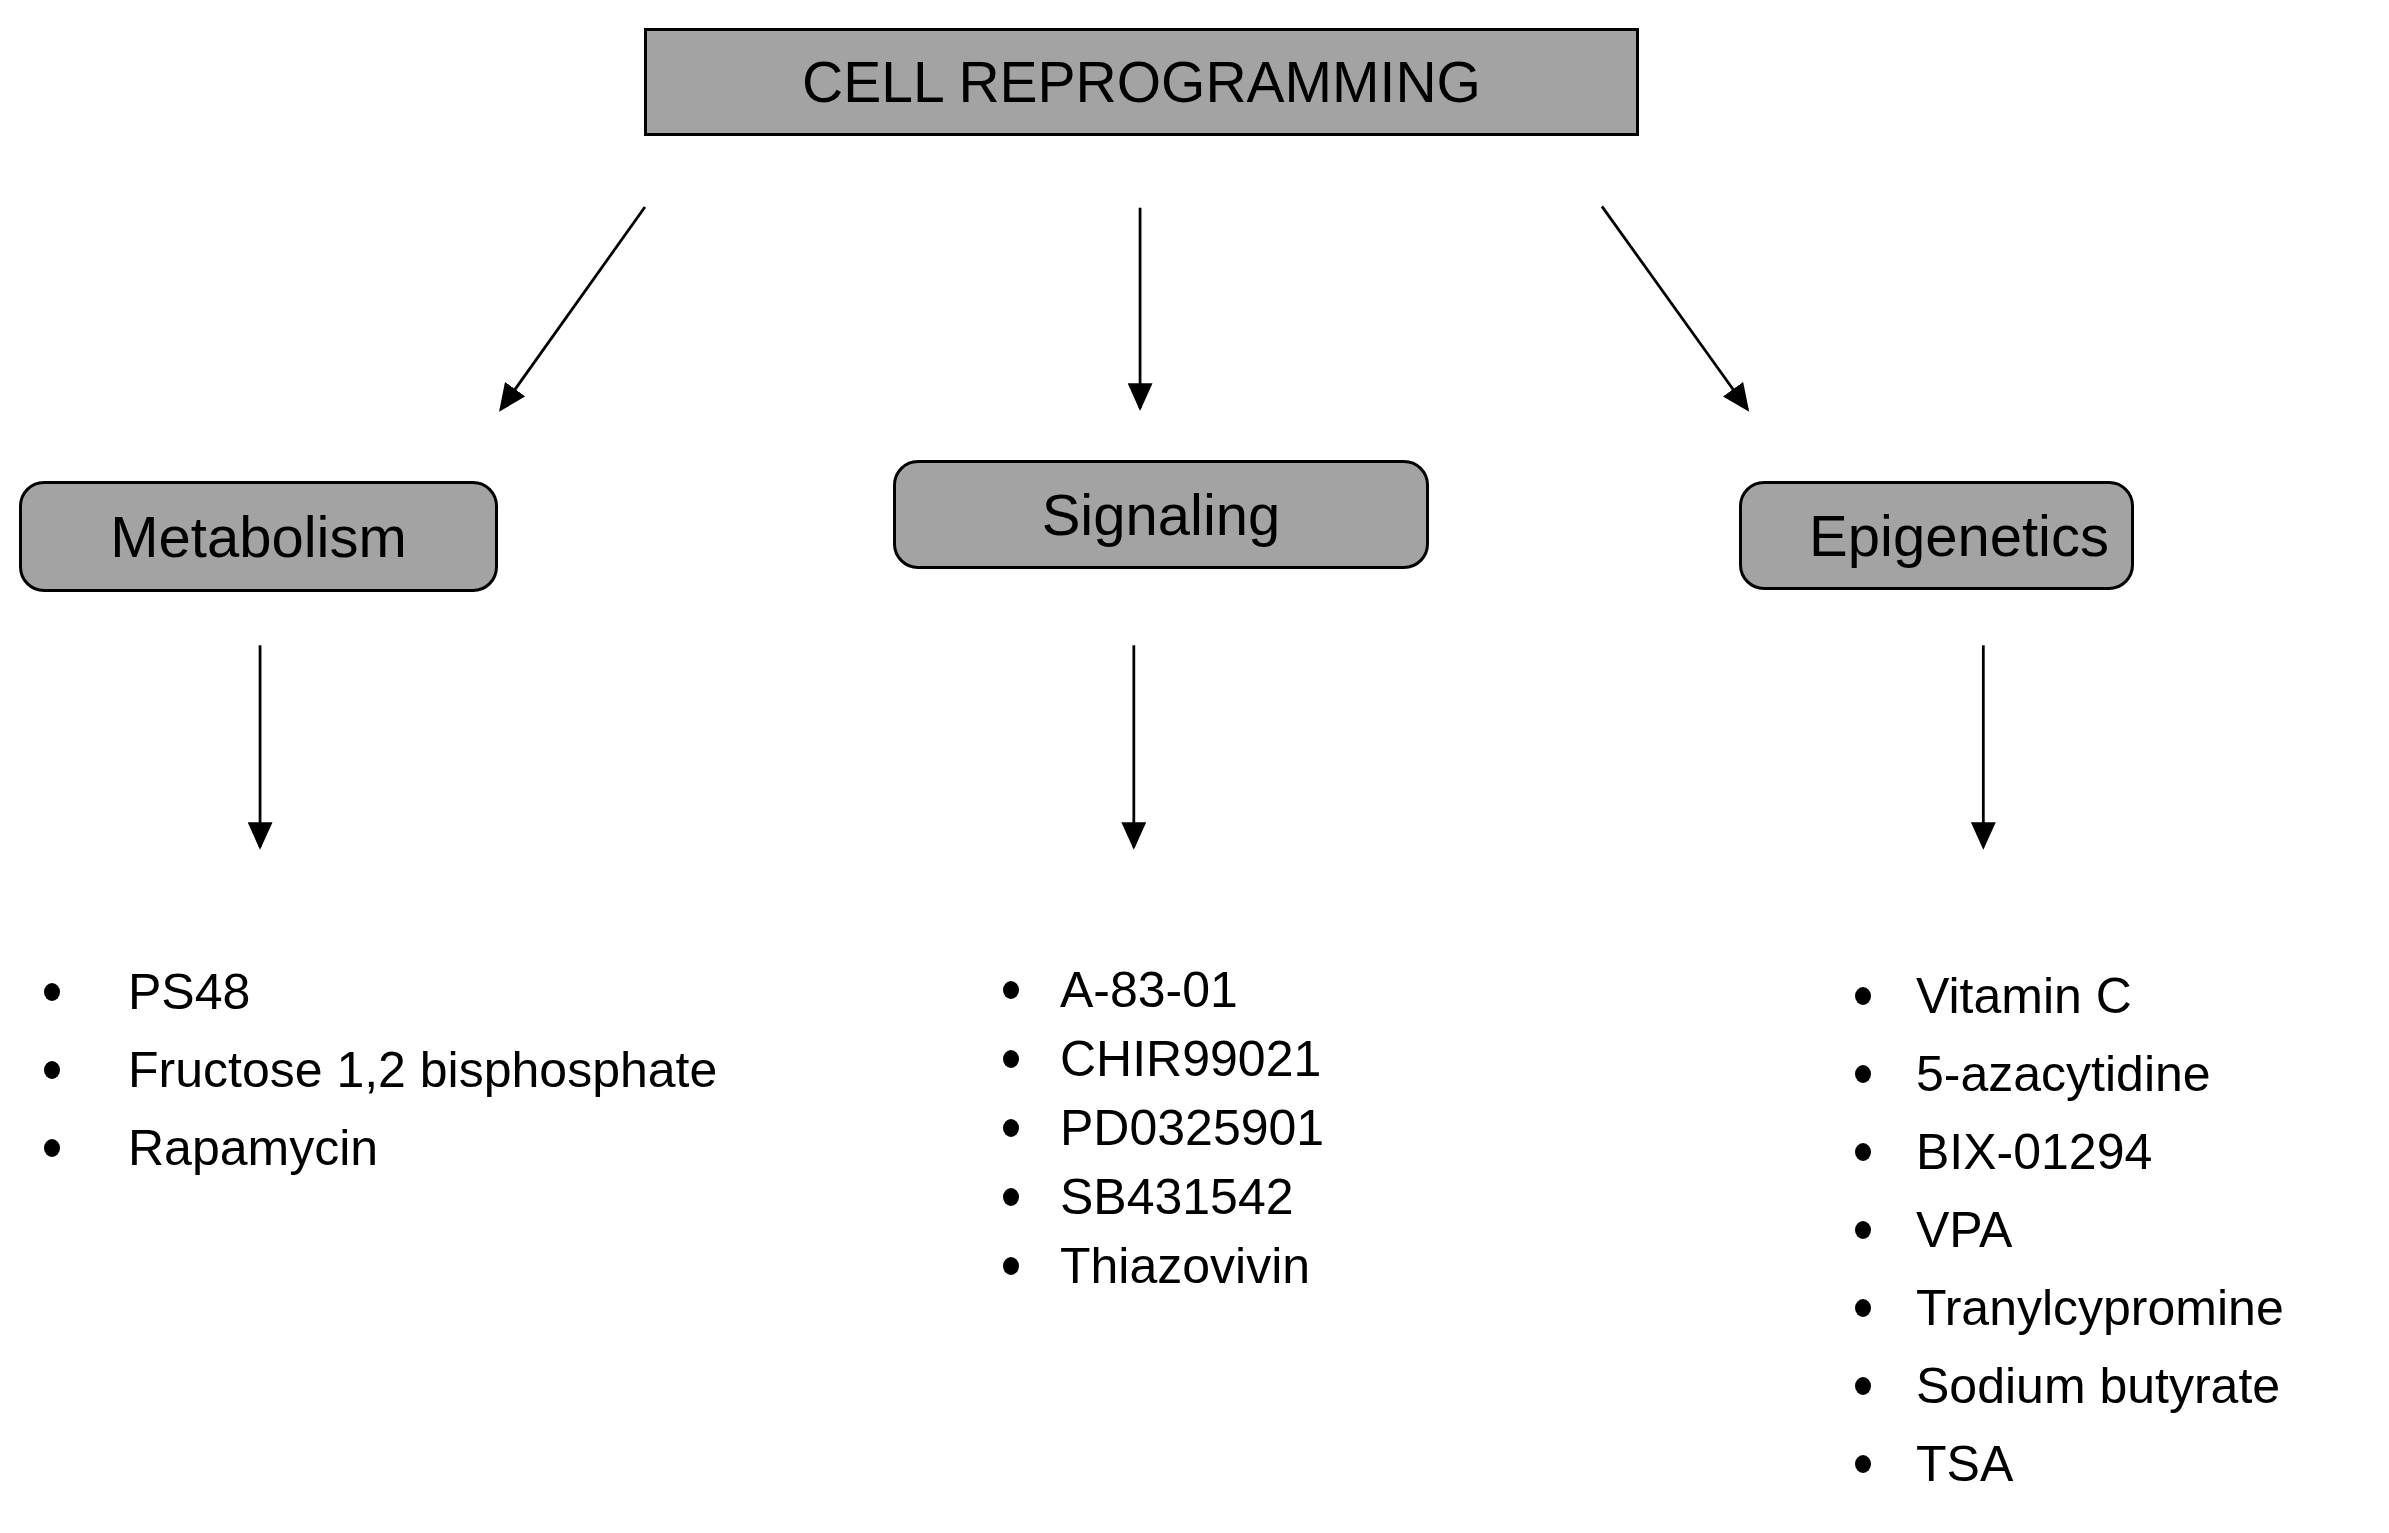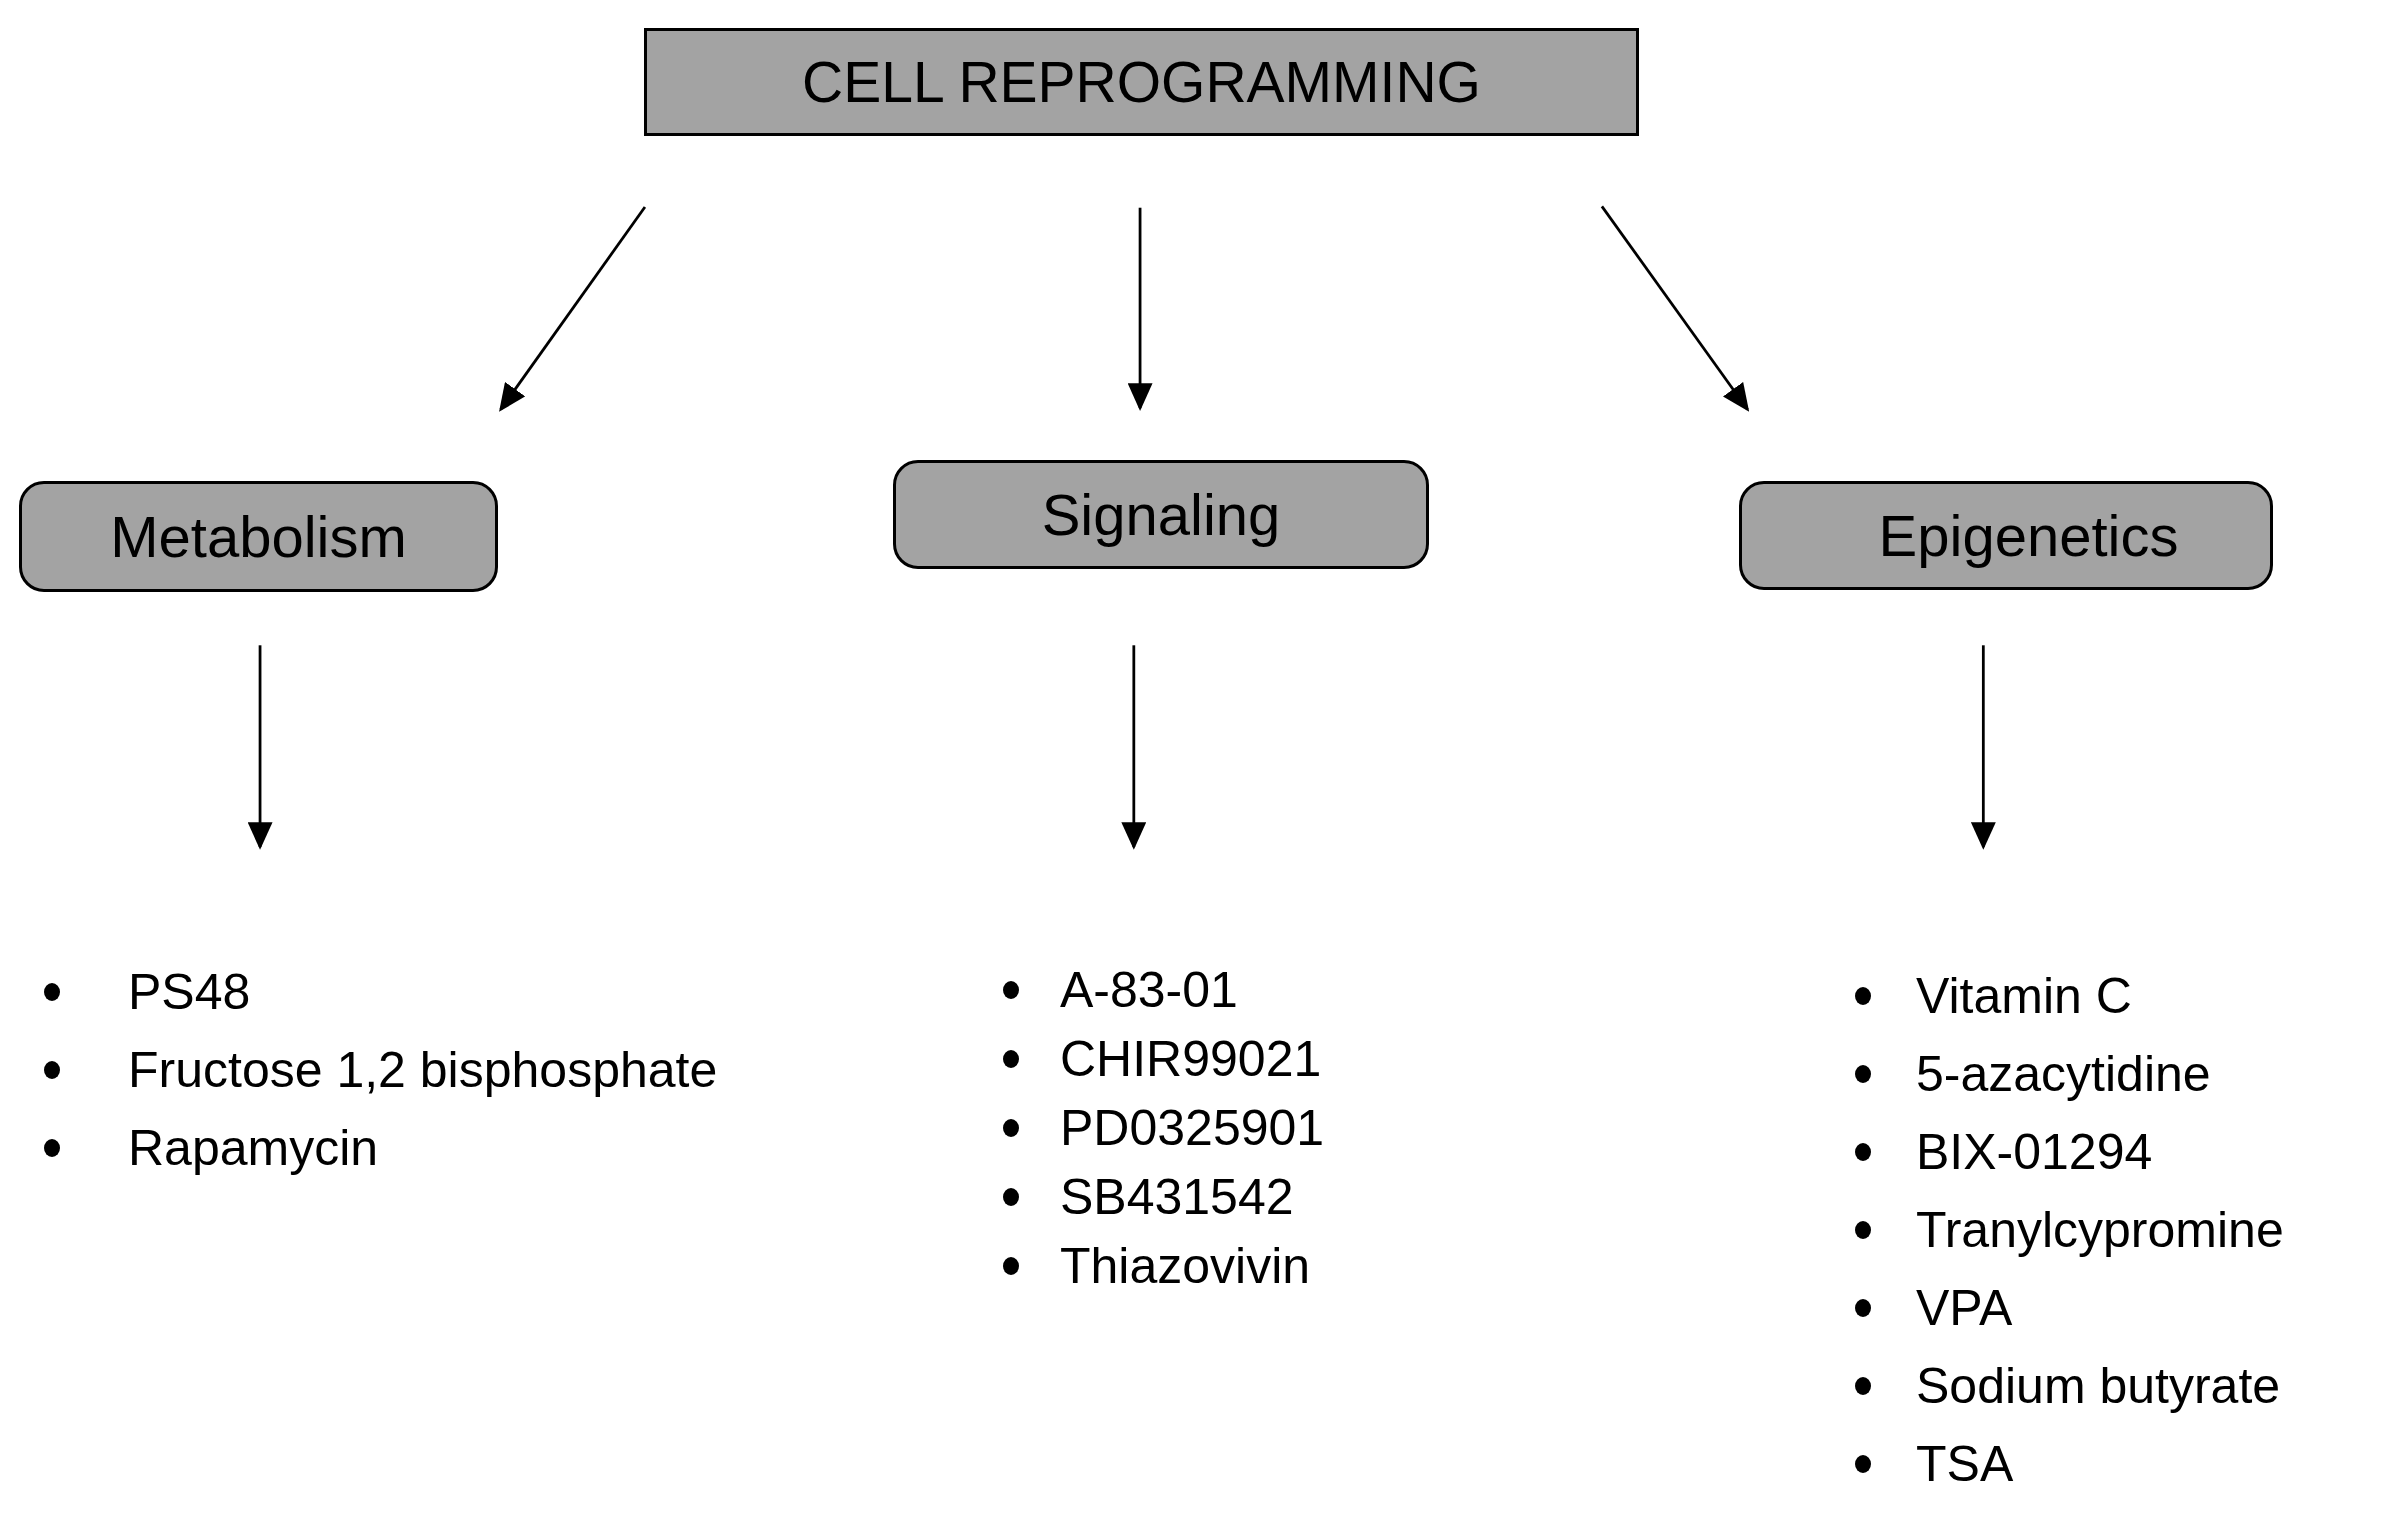--- a/index.html
+++ b/index.html
@@ -30,21 +30,21 @@
     text-align: center;
   }
   .title-box {
     left: 644px; top: 28.4px;
     width: 995px; height: 108px;
     font-size: 57px;
   }
   .branch-box { font-size: 58px; border-radius: 25px; }
   .box-metabolism  { left: 19px;   top: 481px; width: 479px; height: 111px; }
   .box-signaling   { left: 893px; top: 460px; width: 536px; height: 109px; }
-  .box-epigenetics { left: 1739px; top: 481px; width: 534px; height: 109px; padding-left: 45px; }
+  .box-epigenetics { left: 1739px; top: 481px; width: 395px; height: 109px; padding-left: 45px; }
   .list {
     position: absolute;
     list-style: none;
     font-size: 50px;
     white-space: nowrap;
   }
   .list li {
     position: relative;
     display: flex;
     align-items: center;
@@ -113,20 +113,20 @@
       <li>CHIR99021</li>
       <li>PD0325901</li>
       <li>SB431542</li>
       <li>Thiazovivin</li>
     </ul>
 
   <ul class="list list-epigenetics">
       <li>Vitamin C</li>
       <li>5-azacytidine</li>
       <li>BIX-01294</li>
+      <li>VPA</li>
       <li>Tranylcypromine</li>
-      <li>VPA</li>
       <li>Sodium butyrate</li>
       <li>TSA</li>
     </ul>
 
 </div>
 
 
 </body></html>

